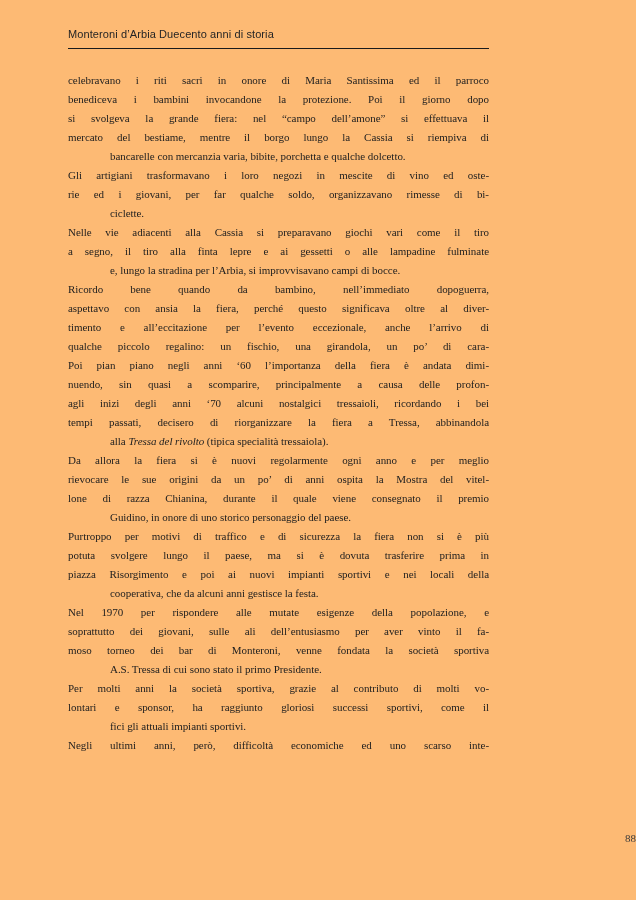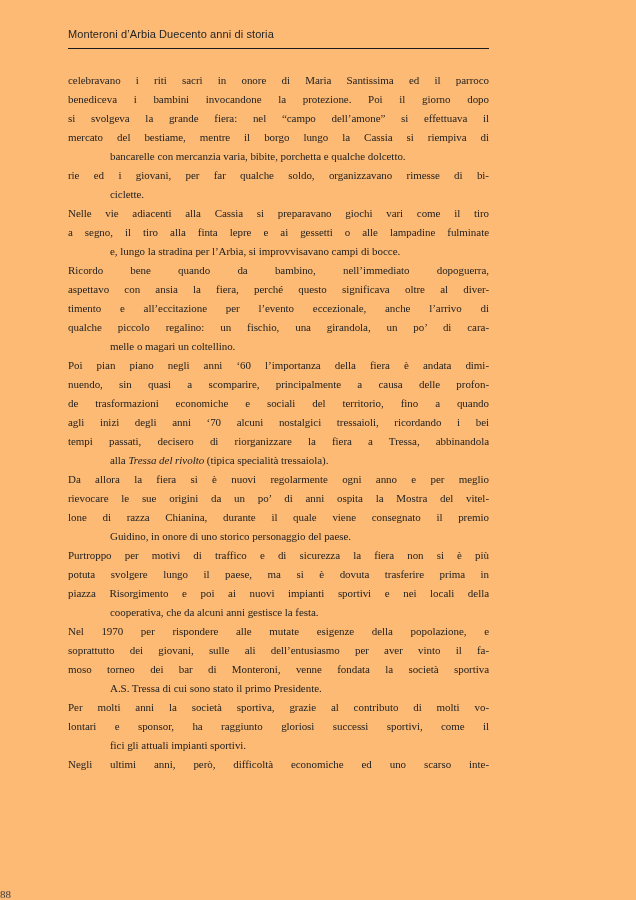--- a/index.html
+++ b/index.html
@@ -48,53 +48,52 @@
     text-align-last: left;
     padding-left: 42px;
   }
   .line em {
     font-style: italic;
   }
   .page-number {
     position: absolute;
     left: 0;
     right: 0;
-    top: 888px;
-    text-align: left;
+    top: 832px;
+    text-align: right;
     font-family: "Liberation Serif", serif;
     font-size: 11px;
     color: #3a3a3a;
   }
 </style>
 </head>
 <body>
 
 <div class="book-page">
 
   <div class="running-header">Monteroni d’Arbia Duecento anni di storia</div>
 
   <div class="text-block">
     <div class="line">celebravano i riti sacri in onore di Maria Santissima ed il parroco</div>
     <div class="line">benediceva i bambini invocandone la protezione. Poi il giorno dopo</div>
     <div class="line">si svolgeva la grande fiera: nel “campo dell’amone” si effettuava il</div>
     <div class="line">mercato del bestiame, mentre il borgo lungo la Cassia si riempiva di</div>
     <div class="line el">bancarelle con mercanzia varia, bibite, porchetta e qualche dolcetto.</div>
+    <div class="line">Gli artigiani trasformavano i loro negozi in mescite di vino ed oste-</div>
     <div class="line">rie ed i giovani, per far qualche soldo, organizzavano rimesse di bi-</div>
     <div class="line el">ciclette.</div>
     <div class="line">Nelle vie adiacenti alla Cassia si preparavano giochi vari come il tiro</div>
     <div class="line">a segno, il tiro alla finta lepre e ai gessetti o alle lampadine fulminate</div>
     <div class="line el">e, lungo la stradina per l’Arbia, si improvvisavano campi di bocce.</div>
     <div class="line">Ricordo bene quando da bambino, nell’immediato dopoguerra,</div>
     <div class="line">aspettavo con ansia la fiera, perché questo significava oltre al diver-</div>
     <div class="line">timento e all’eccitazione per l’evento eccezionale, anche l’arrivo di</div>
     <div class="line">qualche piccolo regalino: un fischio, una girandola, un po’ di cara-</div>
-    <div class="line el">melle o magari un coltellino.</div>
     <div class="line">Poi pian piano negli anni ‘60 l’importanza della fiera è andata dimi-</div>
     <div class="line">nuendo, sin quasi a scomparire, principalmente a causa delle profon-</div>
-    <div class="line">de trasformazioni economiche e sociali del territorio, fino a quando</div>
     <div class="line">agli inizi degli anni ‘70 alcuni nostalgici tressaioli, ricordando i bei</div>
     <div class="line">tempi passati, decisero di riorganizzare la fiera a Tressa, abbinandola</div>
     <div class="line el"><span>alla </span><em>Tressa del rivolto</em><span> (tipica specialità tressaiola).</span></div>
     <div class="line">Da allora la fiera si è nuovi regolarmente ogni anno e per meglio</div>
     <div class="line">rievocare le sue origini da un po’ di anni ospita la Mostra del vitel-</div>
     <div class="line">lone di razza Chianina, durante il quale viene consegnato il premio</div>
     <div class="line el">Guidino, in onore di uno storico personaggio del paese.</div>
     <div class="line">Purtroppo per motivi di traffico e di sicurezza la fiera non si è più</div>
     <div class="line">potuta svolgere lungo il paese, ma si è dovuta trasferire prima in</div>
     <div class="line">piazza Risorgimento e poi ai nuovi impianti sportivi e nei locali della</div>

